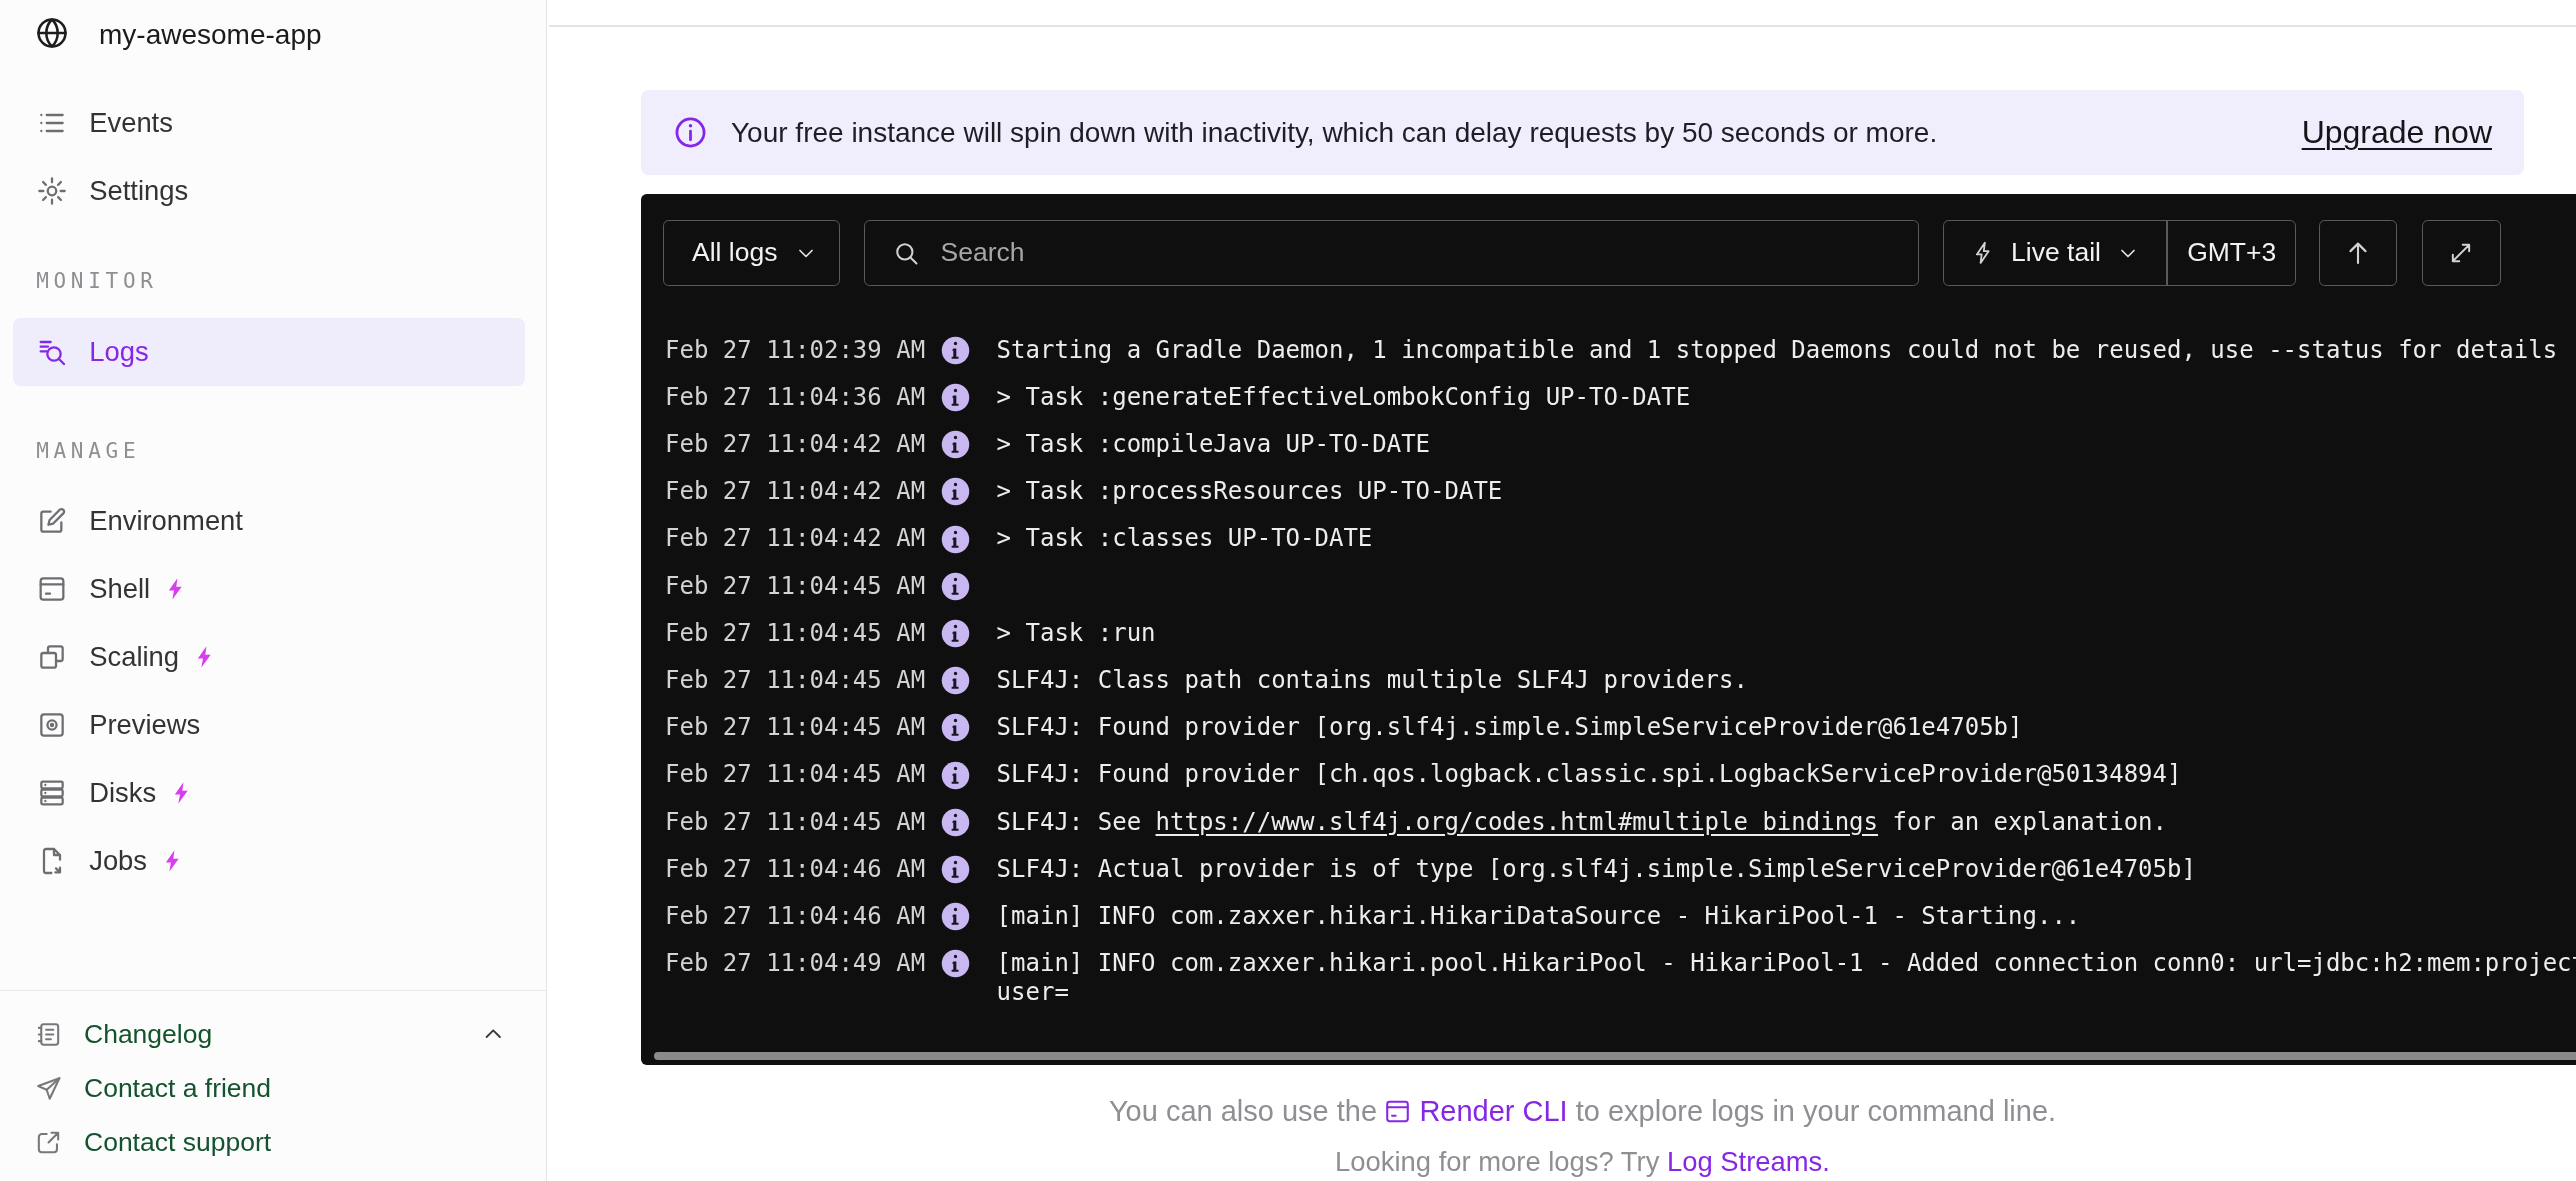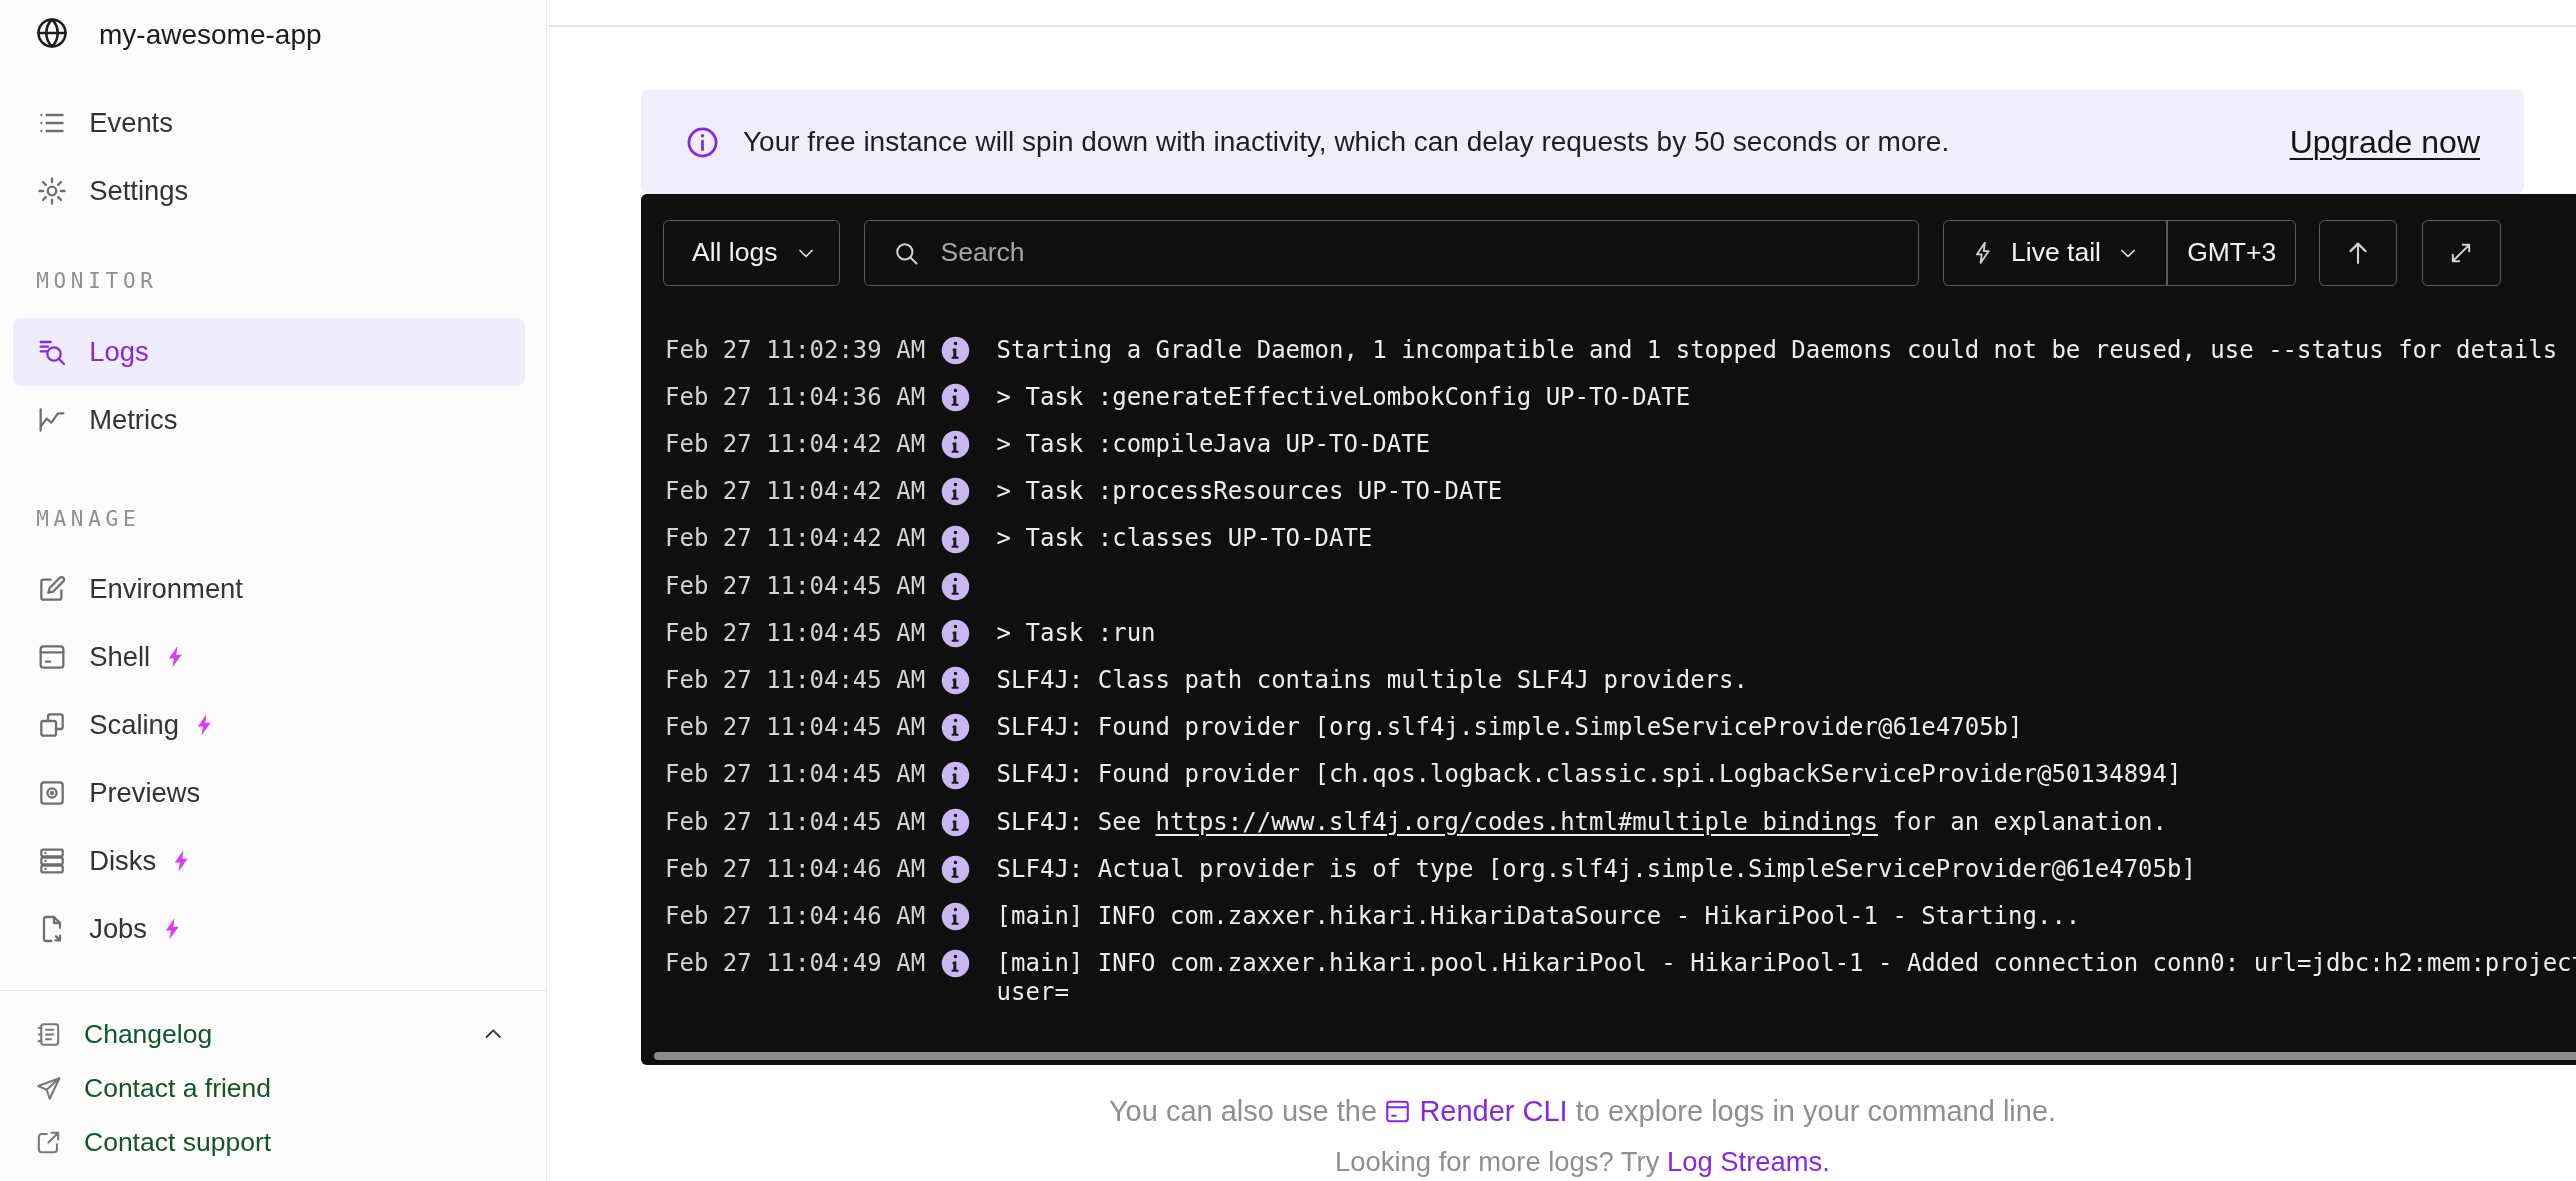--- a/index.html
+++ b/index.html
@@ -25,22 +25,22 @@
   .side-footer{position:absolute;left:0;right:0;bottom:0;border-top:1.9px solid #e7e7e7;
     padding:17px 34px 11.4px 34px;background:#fcfcfc;}
   .foot-item{display:flex;align-items:center;height:54px;color:#14532d;font-size:26.5px;cursor:pointer;}
   .foot-item .side-icon{width:29px;height:29px;margin-right:21px;color:#77777c;display:inline-flex;}
   .foot-item .chev{margin-left:auto;margin-right:5.7px;width:26.5px;height:26.5px;color:#3a3a3e;display:inline-flex;}
 
   
   .main{position:absolute;left:549px;top:0;right:0;bottom:0;background:#fff;}
   .top-divider{position:absolute;left:0;right:0;top:24.6px;height:2.8px;background:#e3e3e3;}
 
-  .banner{position:absolute;left:92px;top:90px;width:1883px;height:104px;background:#f0edfc;
-    border-radius:7.6px;display:flex;align-items:center;padding:0 44px;box-sizing:border-box;gap:23px;}
+  .banner{position:absolute;left:92px;top:90px;width:1883px;height:85px;background:#f0edfc;
+    border-radius:7.6px;display:flex;align-items:center;padding:0 32px;box-sizing:border-box;gap:23px;}
   .banner .binfo{width:35px;height:35px;color:#8727e6;flex:none;display:inline-flex;}
   .banner-text{font-size:28px;color:#1e1e24;}
   .banner-action{margin-left:auto;font-size:32px;font-weight:500;color:#151518;
     text-decoration:underline;text-decoration-thickness:1.9px;text-underline-offset:4.7px;cursor:pointer;}
 
   .log-panel{position:absolute;left:92px;top:194px;width:2222px;height:871px;background:#0f0f0f;
     border-radius:5.7px;overflow:hidden;}
   .log-toolbar{position:absolute;left:22px;top:25.6px;right:24.6px;height:66px;display:flex;align-items:stretch;}
   .tb-btn{border:1.9px solid #5a5a5a;border-radius:5.7px;box-sizing:border-box;display:flex;
     align-items:center;color:#f2f2f2;font-size:26.5px;background:transparent;cursor:pointer;}
@@ -114,28 +114,20 @@
         <div class="side-item selected">
           <span class="side-icon">
             <svg viewBox="0 0 24 24" fill="none" stroke="currentColor" stroke-width="1.7" stroke-linecap="round" stroke-linejoin="round">
               <path d="M3.5 4.5H11M3.5 8H9M3.5 11.5H8"></path>
               <circle cx="13.5" cy="13.5" r="5"></circle>
               <path d="M17.2 17.2L21 21"></path>
             </svg>
           </span>
           <span>Logs</span>
         </div>
-        <div class="side-item">
-          <span class="side-icon">
-            <svg viewBox="0 0 24 24" fill="none" stroke="currentColor" stroke-width="1.7" stroke-linecap="round" stroke-linejoin="round">
-              <path d="M3.5 4v16M3.5 17l4.5-6 3.5 3 5-7 4 0"></path>
-            </svg>
-          </span>
-          <span>Metrics</span>
-        </div>
         <div class="side-section-label manage">MANAGE</div>
         <div class="side-item">
           <span class="side-icon">
             <svg viewBox="0 0 24 24" fill="none" stroke="currentColor" stroke-width="1.7" stroke-linecap="round" stroke-linejoin="round">
               <path d="M11 5H5.5A1.5 1.5 0 0 0 4 6.5v12A1.5 1.5 0 0 0 5.5 20h12a1.5 1.5 0 0 0 1.5-1.5V13"></path>
               <path d="M17.8 3.6a1.9 1.9 0 0 1 2.7 2.7l-7.6 7.6-3.6.9.9-3.6z"></path>
             </svg>
           </span>
           <span>Environment</span>
         </div>

